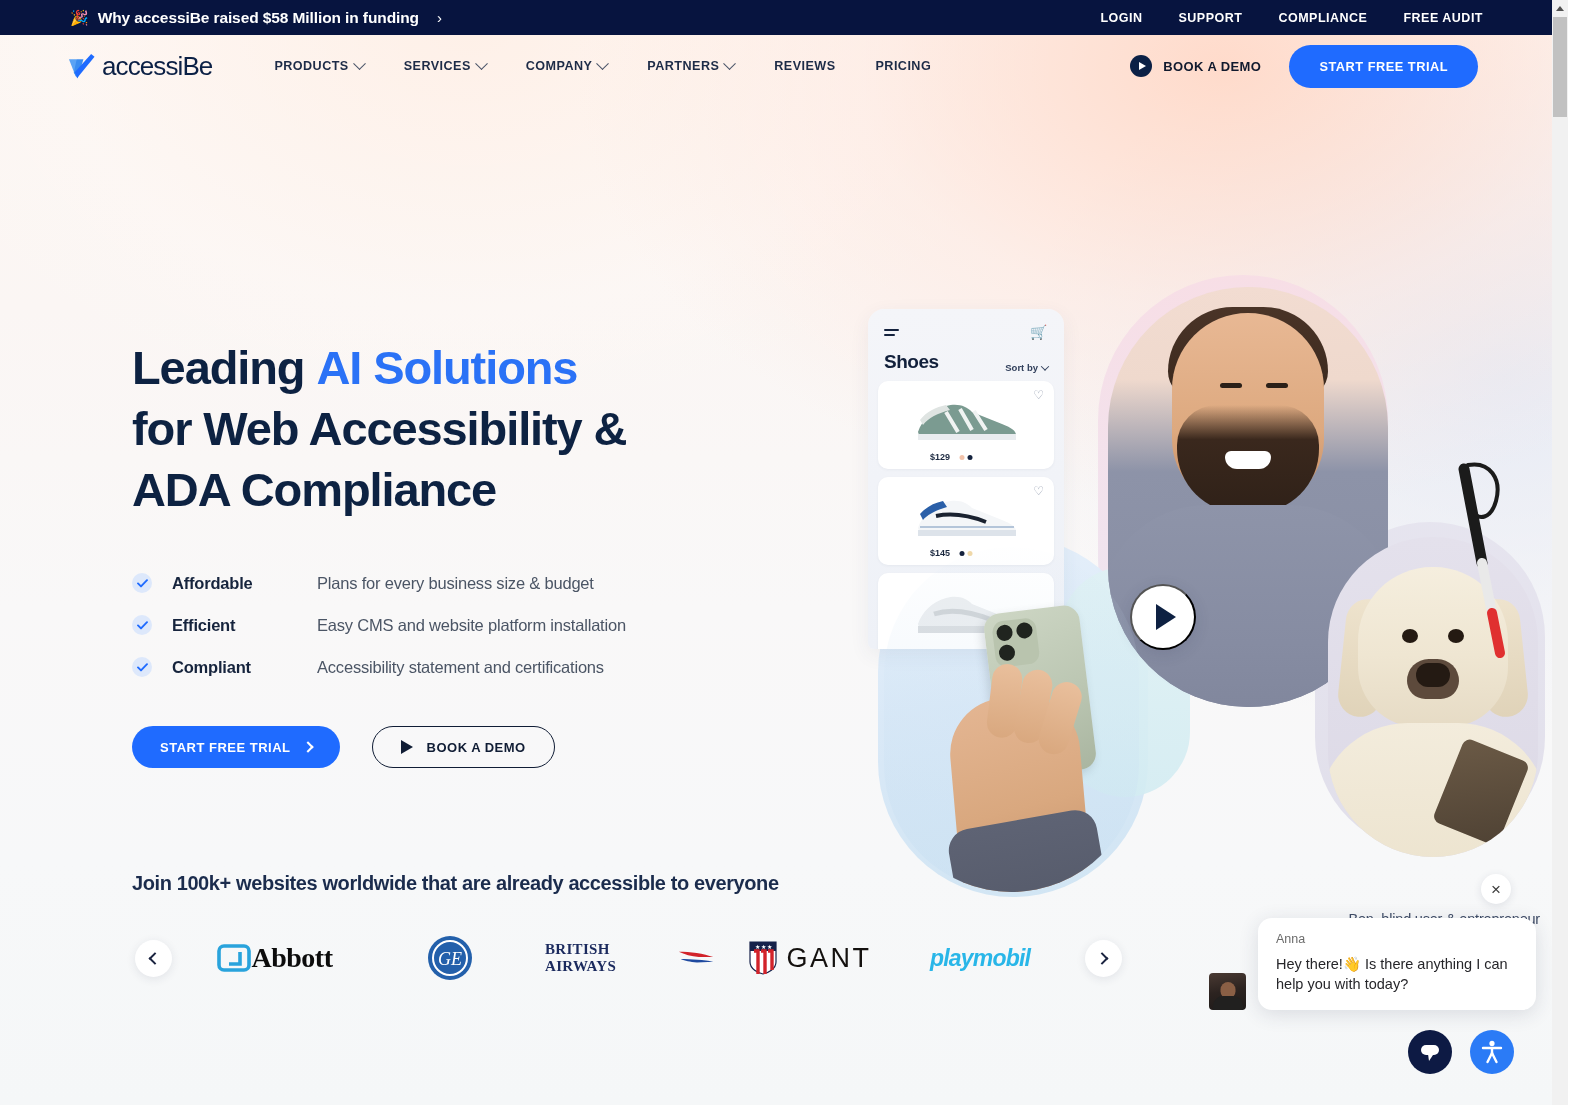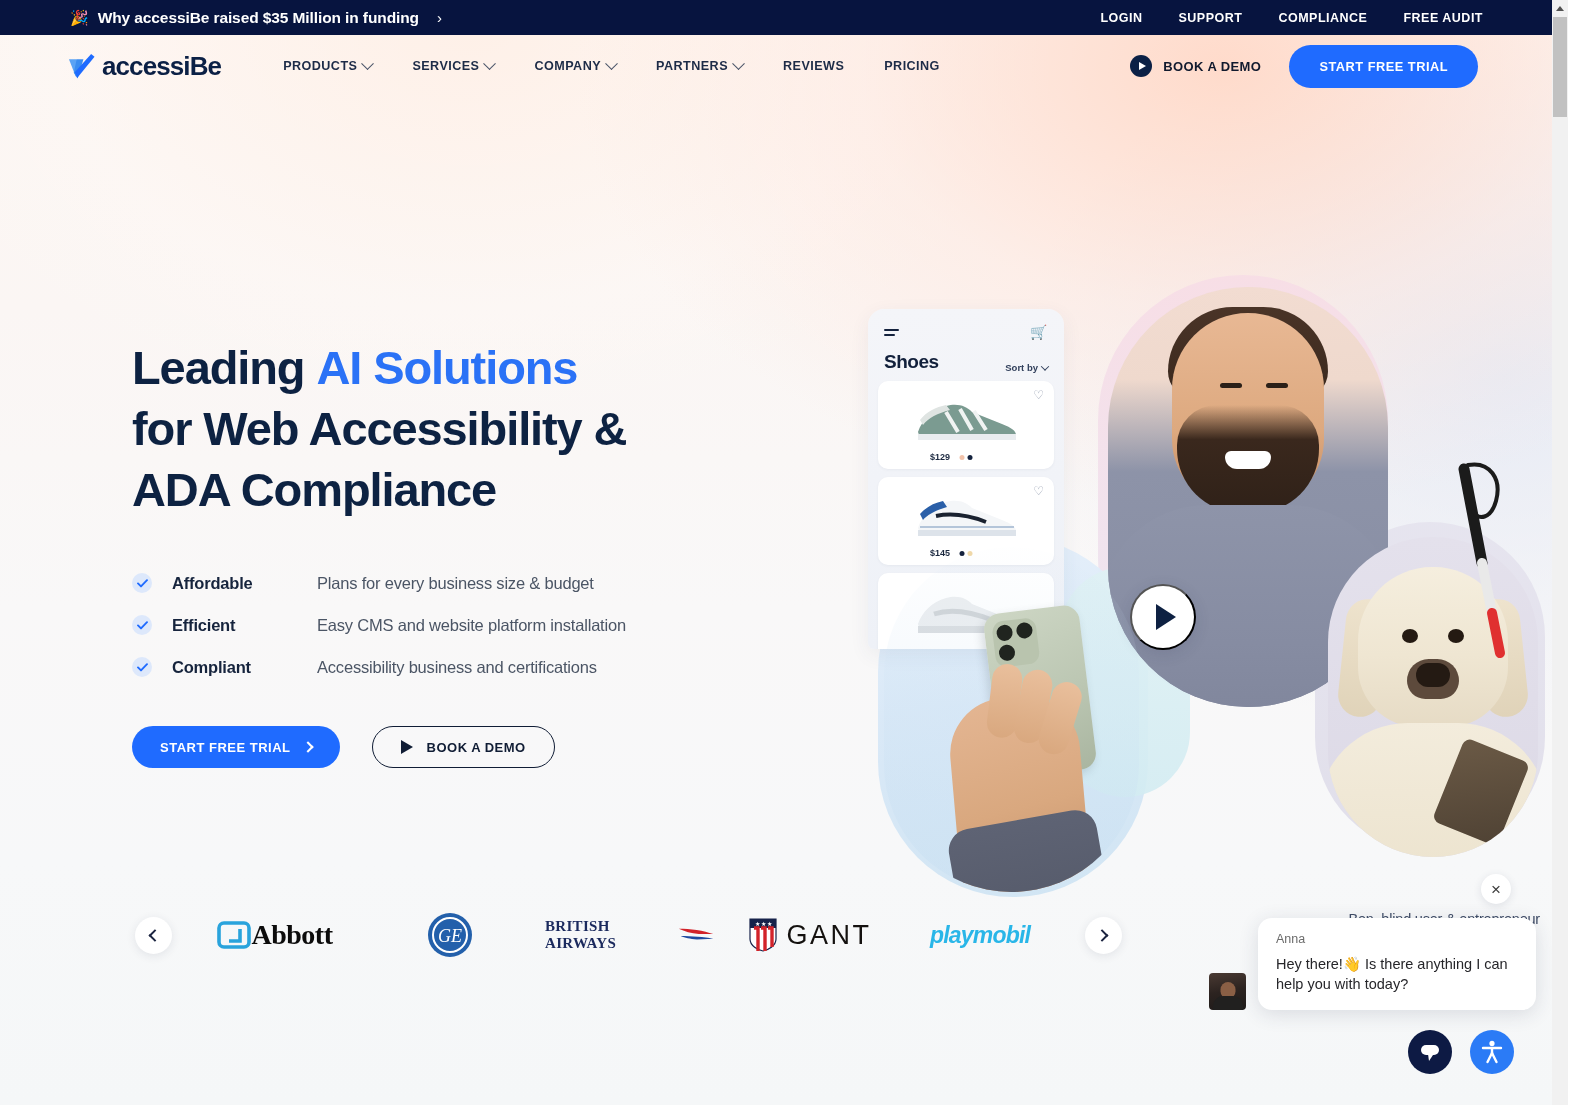--- a/index.html
+++ b/index.html
@@ -70,21 +70,21 @@
     height: 62px;
     display: flex;
     align-items: center;
     padding: 0 0 0 68px;
     z-index: 35;
   }
   .logo { display: flex; align-items: center; gap: 7px; }
   .logo-mark { width: 27px; height: 26px; display: block; }
   .logo-text {
     font-size: 26px;
-    font-weight: 700;
+    font-weight: 400;
     color: #0b2045;
     letter-spacing: -0.9px;
   }
 
   .nav-links {
     display: flex;
     align-items: center;
     gap: 0;
     margin-left: 42px;
   }
@@ -553,21 +553,21 @@
   }
 </style>
 </head>
 <body>
 
 <div class="page">
 
   <div class="topbar">
     <div class="topbar-left">
       <span class="tb-emoji">🎉</span>
-      <span class="tb-text">Why accessiBe raised $35 Million in funding</span>
+      <span class="tb-text">Why accessiBe raised $58 Million in funding</span>
       <span class="tb-arrow">›</span>
     </div>
     <div class="topbar-right">
       <a class="tb-link">LOGIN</a>
       <a class="tb-link">SUPPORT</a>
       <a class="tb-link">COMPLIANCE</a>
       <a class="tb-link">FREE AUDIT</a>
     </div>
   </div>
 
@@ -645,21 +645,21 @@
           <span class="b-title">Efficient</span>
           <span class="b-desc">Easy CMS and website platform installation</span>
         </div>
         <div class="bullet">
           <span class="chk">
             <svg width="11" height="9" viewBox="0 0 11 9">
                 <path d="M1 4.4 L4 7.4 L10 1.2" stroke="#1f6bff" stroke-width="1.9" fill="none" stroke-linecap="round" stroke-linejoin="round"></path>
               </svg>
           </span>
           <span class="b-title">Compliant</span>
-          <span class="b-desc">Accessibility business and certifications</span>
+          <span class="b-desc">Accessibility statement and certifications</span>
         </div>
       </div>
 
       <div class="cta-row">
         <button class="cta-primary">
           <span>START FREE TRIAL</span>
           <span class="arw"></span>
         </button>
         <button class="cta-secondary">
           <span class="tri2"></span>
@@ -779,20 +779,21 @@
         <span class="tri3"></span>
       </button>
     </div>
 
     <div class="quote">
       <div class="q2">Ben, blind user &amp; entrepreneur</div>
     </div>
   </div>
 
   <div class="logos-section">
+    <div class="logos-title">Join 100k+ websites worldwide that are already accessible to everyone</div>
 
     <div class="logos-row">
       <button class="carousel-btn prev">
         <span class="ar"></span>
       </button>
 
       <div class="logo-slot lg-abbott">
         <svg width="34" height="30" viewBox="0 0 34 30">
           <rect x="2" y="3" width="30" height="24" rx="5" fill="none" stroke="#29a3dc" stroke-width="3.6"></rect>
           <path d="M23 9 L23 21 L12 21" fill="none" stroke="#29a3dc" stroke-width="3.6"></path>

